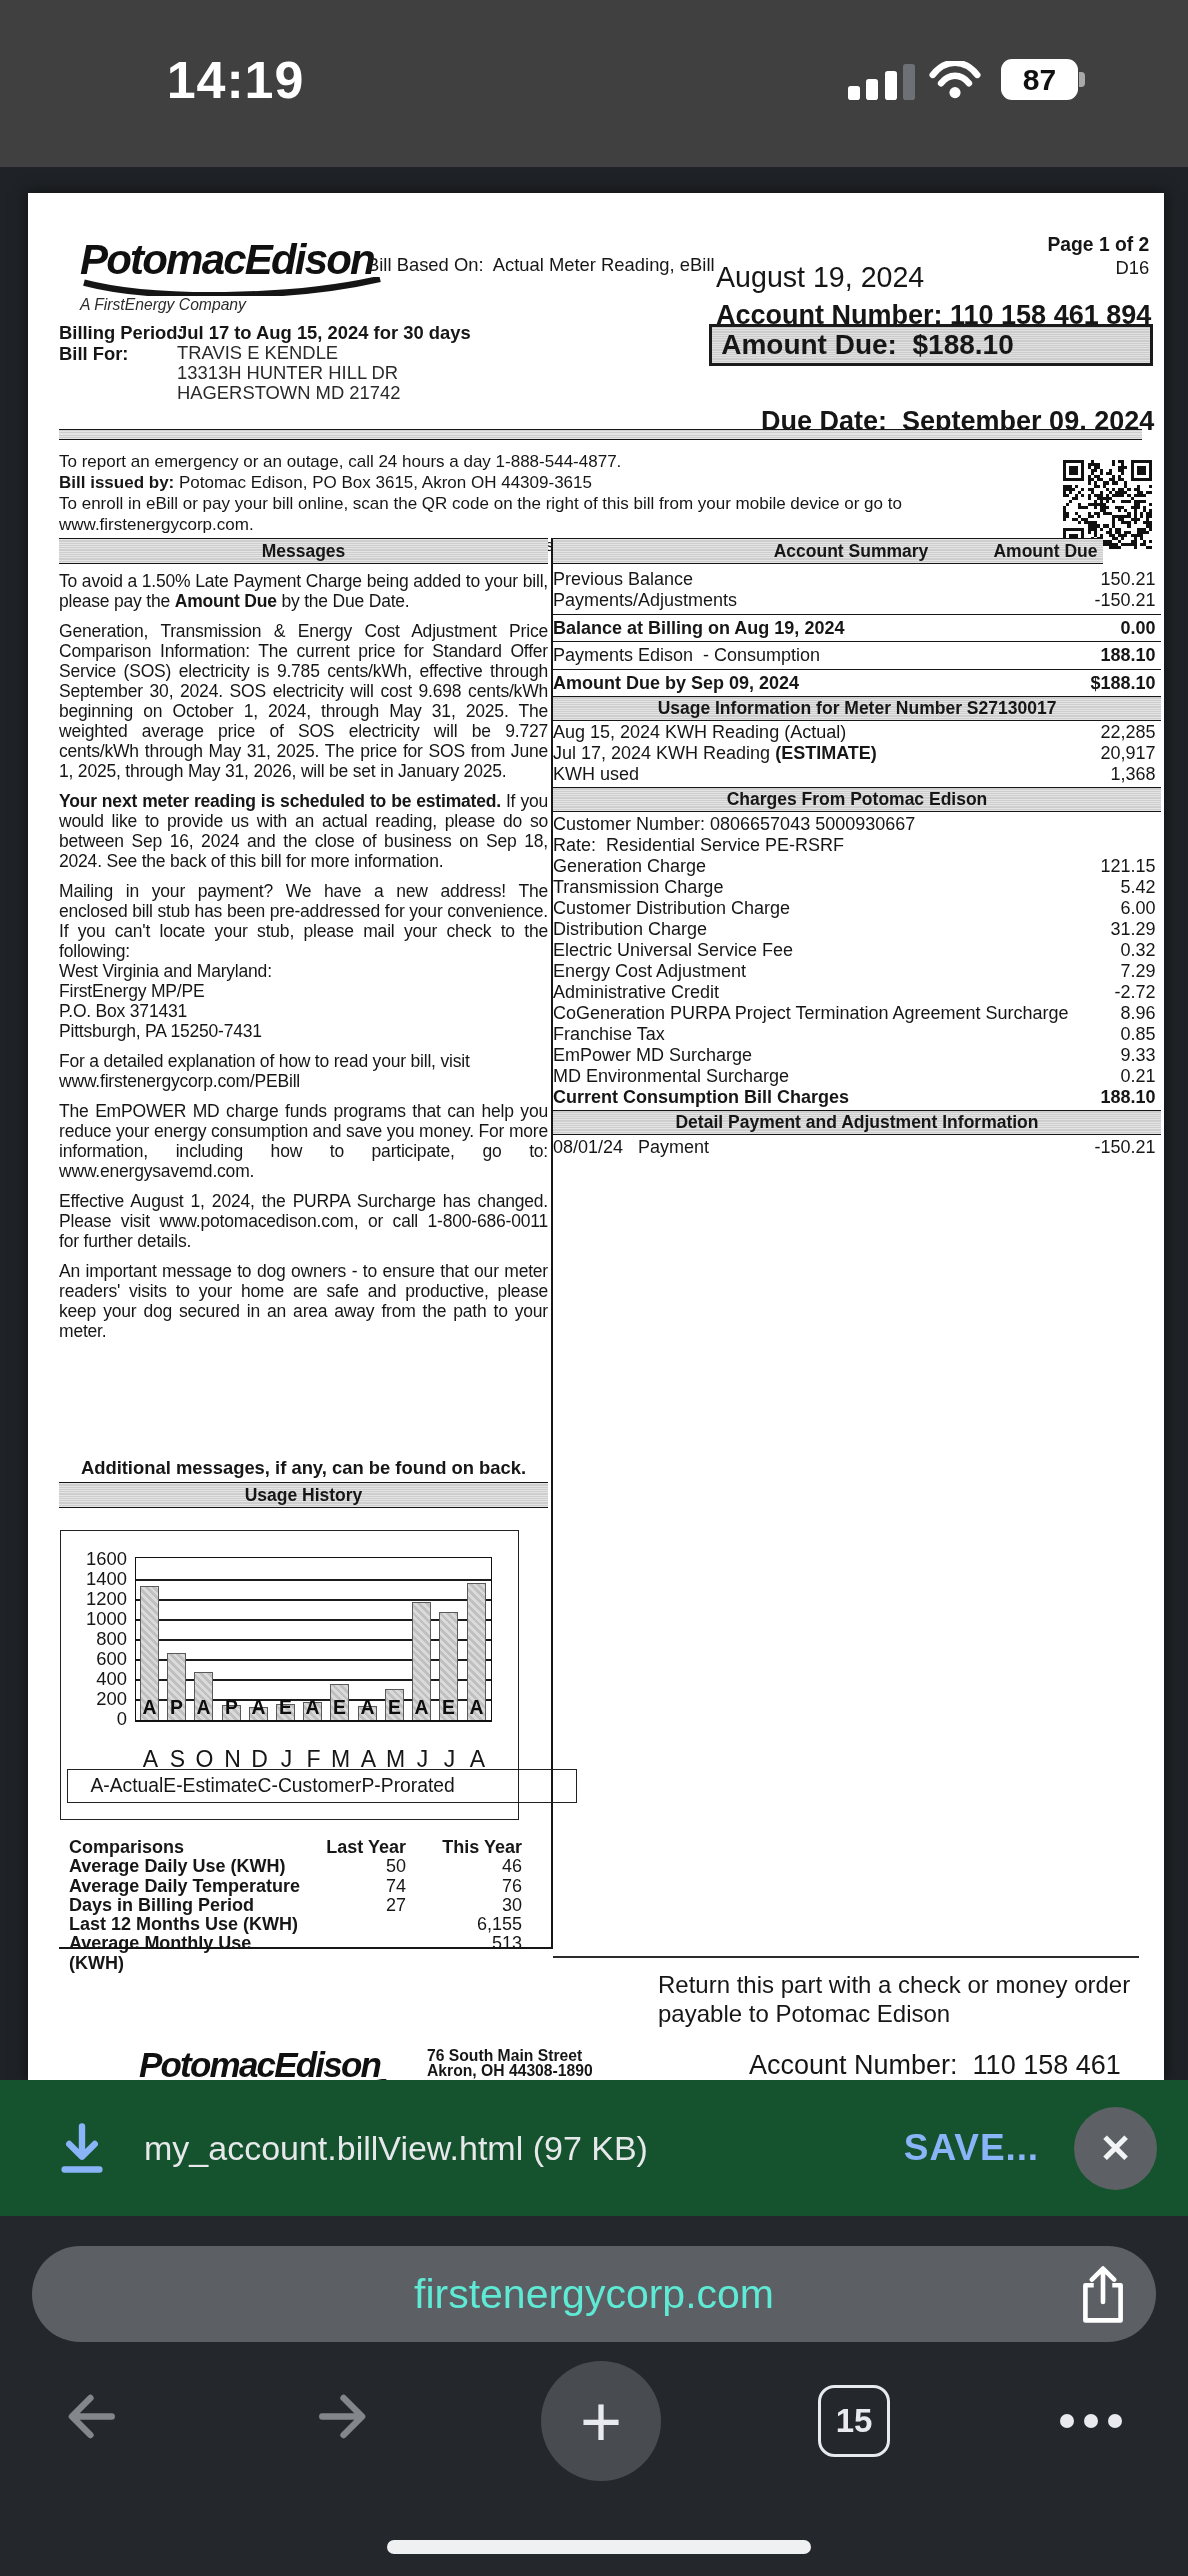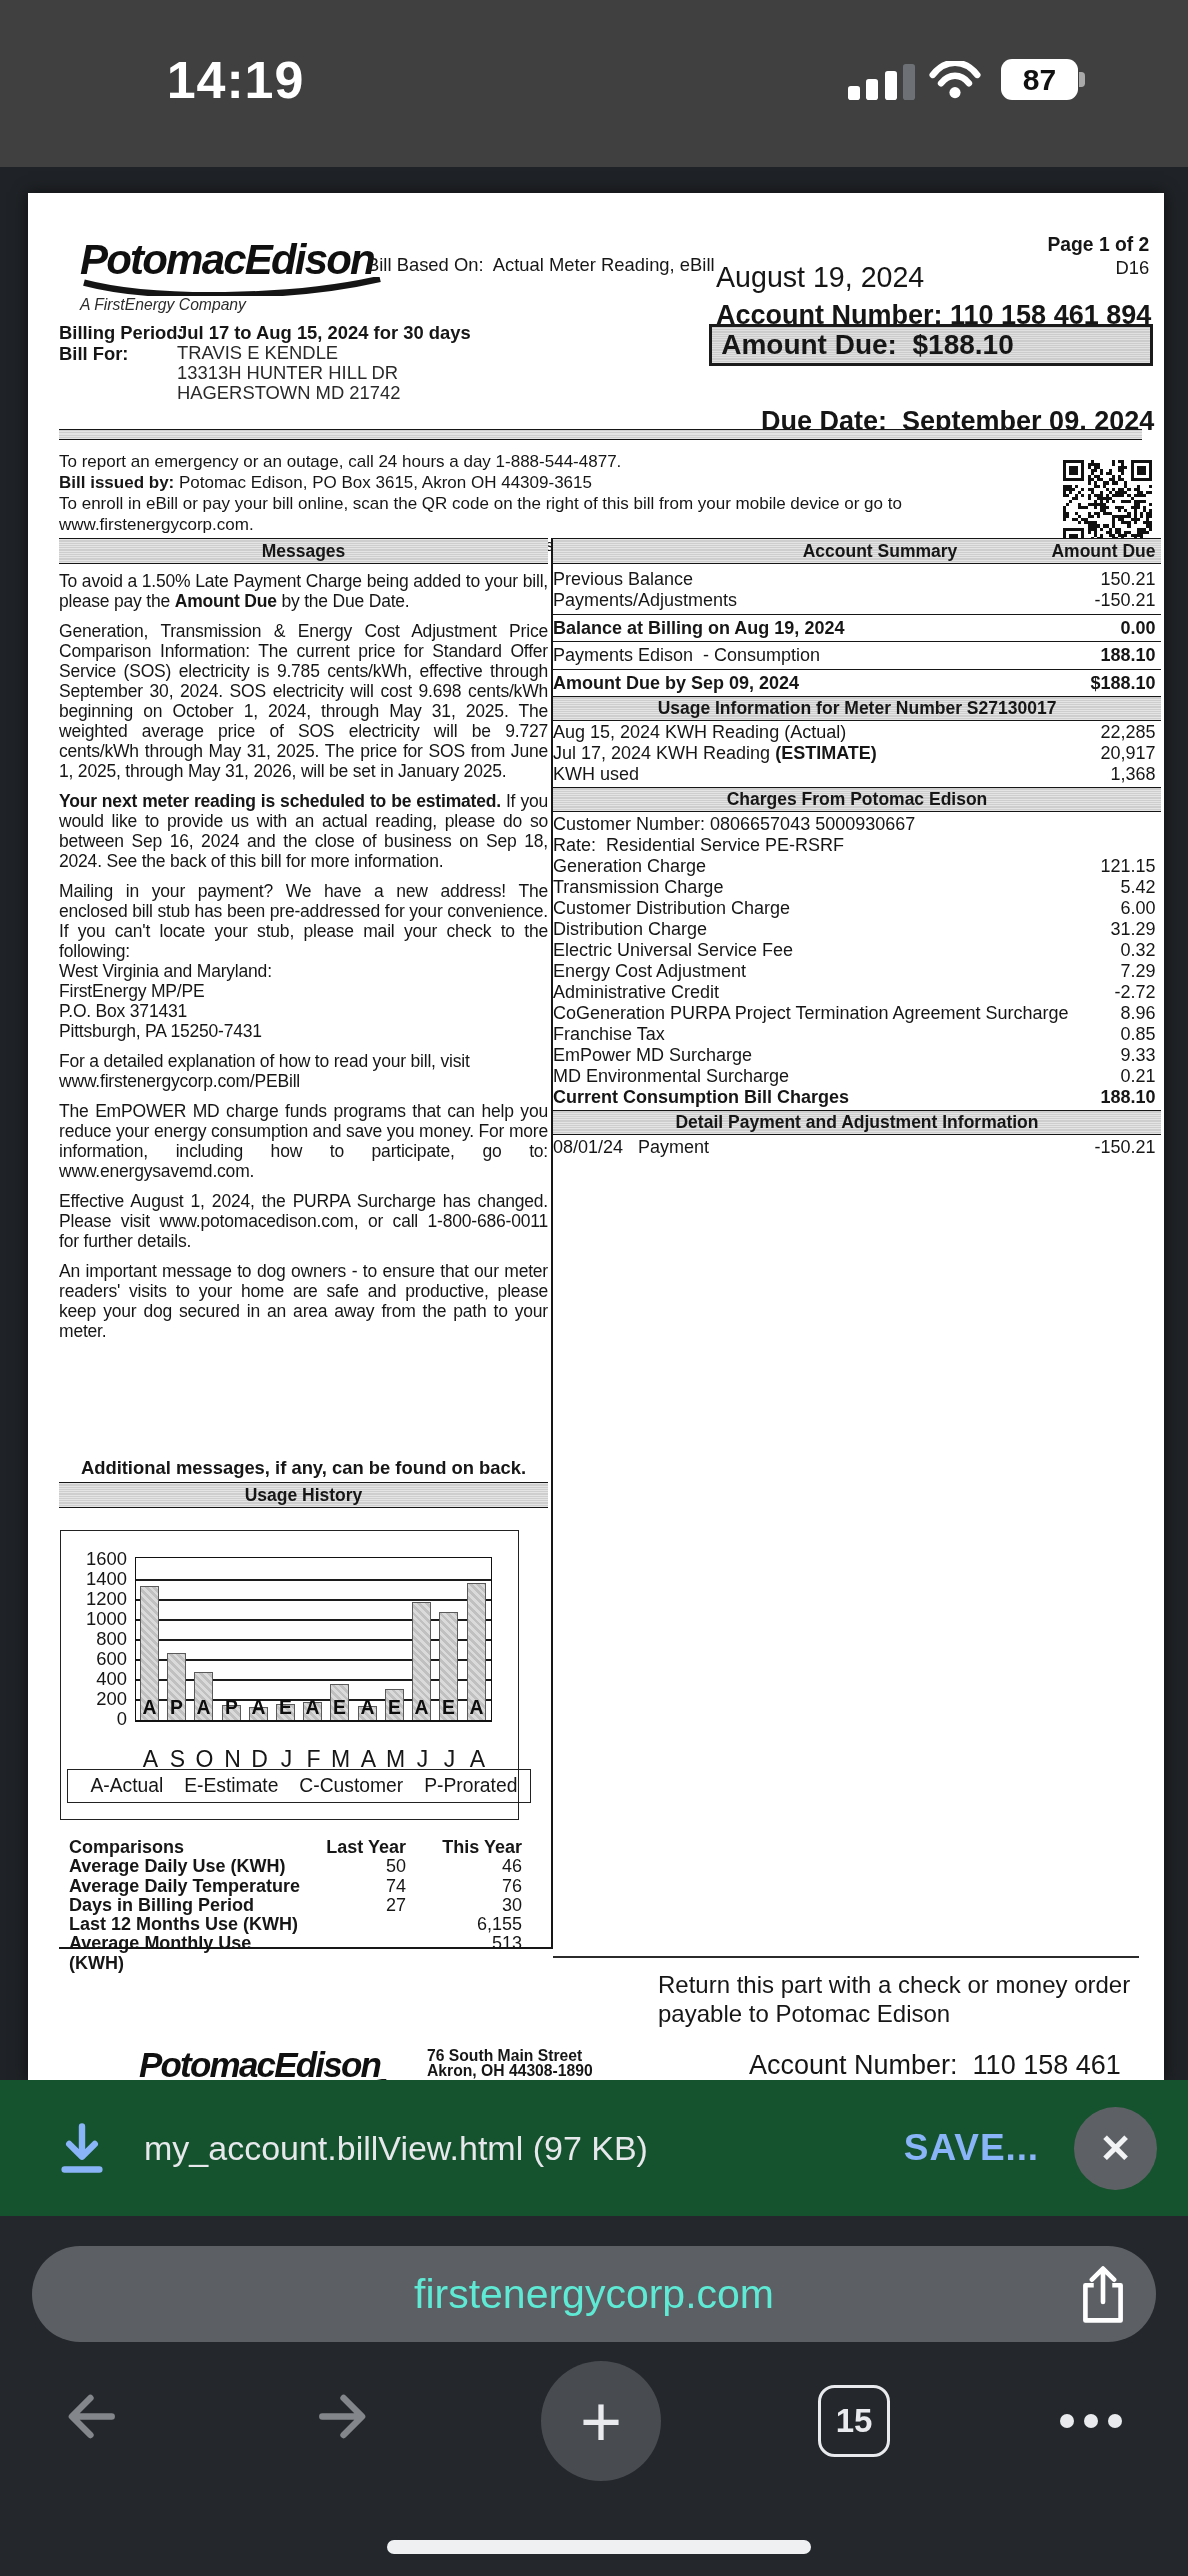--- a/index.html
+++ b/index.html
@@ -58,22 +58,22 @@
   .chart-box { border:1.8px solid #222; }
   .plot { position:absolute; left:74px; top:26px; width:357px; height:165px;
           border:1.8px solid #111; border-bottom:2.8px solid #111; }
   .grid { position:absolute; left:0; right:0; height:1.8px; background:#1c1c1c; }
   .bar { position:absolute; bottom:0; width:19.3px;
          background:repeating-linear-gradient(45deg,#dadada 0 2.8px,#c0c0c0 2.8px 5.5px);
          border:0.9px solid #5a5a5a; border-bottom:none; }
   .code { position:absolute; bottom:0.9px; text-align:center; font-size:19.3px; font-weight:bold; color:#0d0d0d; }
   .ylab { position:absolute; right:9.2px; font-size:18.4px; transform:translateY(-50%); }
   .mon { position:absolute; text-align:center; font-size:23px; }
-  .legend { position:absolute; left:6.4px; top:238px; width:464px; height:34px; border:1.8px solid #222;
-            display:flex; align-items:center; justify-content:space-between; padding:0 13px 0 22px; font-size:19.3px; }
+  .legend { position:absolute; left:6.4px; top:238px; width:510px; height:34px; border:1.8px solid #222;
+            display:flex; align-items:center; justify-content:flex-start; padding:0 13px 0 22px; font-size:19.3px; }
 
   .comp { display:grid; grid-template-columns:234px 103px 116px; font-size:18px; line-height:19.3px; }
   .comp .lab { font-weight:bold; } .comp .num { text-align:right; } .comp .hd { font-weight:bold; text-align:right; }
 
   
   .sheet { position:absolute; left:0; top:2080px; width:1188px; height:496px; background:#24282c; }
   .dlbar { position:absolute; left:0; top:0; width:1188px; height:136px; background:#14532d;
            display:flex; align-items:center; padding:0 31px 0 57px; }
   .fname { margin-left:37px; font-size:34px; color:#e6e8eb; flex:1; }
   .save { font-size:37px; font-weight:bold; color:#8ab4f8; letter-spacing:0.9px; margin-right:35px; }
@@ -470,21 +470,21 @@
         <rect x="2" y="2" width="3" height="3" fill="#111"></rect>
         <rect x="22" y="0" width="7" height="7" fill="#111"></rect>
         <rect x="23" y="1" width="5" height="5" fill="#fff"></rect>
         <rect x="24" y="2" width="3" height="3" fill="#111"></rect>
         <rect x="0" y="22" width="7" height="7" fill="#111"></rect>
         <rect x="1" y="23" width="5" height="5" fill="#fff"></rect>
         <rect x="2" y="24" width="3" height="3" fill="#111"></rect>
       </svg>
 
     <div class="abs hdrbar" style="left:31px; top:345px; width:489px; height:26px;">Messages</div>
-    <div class="abs hdrbar" style="left:525px; top:345px; width:608px; height:26px; position:absolute;padding-left:46px;">
+    <div class="abs hdrbar" style="left:525px; top:345px; width:550px; height:26px; position:absolute;padding-left:46px;">
       <span>Account Summary</span>
       <span style="position:absolute; right:5.5px;">Amount Due</span>
     </div>
 
     <div class="abs divider-v" style="left:523px; top:345px; width:1.8px; height:1411px;"></div>
 
     <div class="abs messages" style="left:31px; top:378px; width:489px;" id="messages">
         <div class="msg just"><span>To avoid a 1.50% Late Payment Charge being added to your bill, please pay the </span><span class="b">Amount Due</span><span> by the Due Date.</span></div>
         <div class="msg just"><span>Generation, Transmission &amp; Energy Cost Adjustment Price Comparison Information: The current price for Standard Offer Service (SOS) electricity is 9.785 cents/kWh, effective through September 30, 2024. SOS electricity will cost 9.698 cents/kWh beginning on October 1, 2024, through May 31, 2025. The weighted average price of SOS electricity will be 9.727 cents/kWh through May 31, 2025. The price for SOS from June 1, 2025, through May 31, 2026, will be set in January 2025.</span></div>
         <div class="msg just"><span class="b">Your next meter reading is scheduled to be estimated.</span><span> If you would like to provide us with an actual reading, please do so between Sep 16, 2024 and the close of business on Sep 18, 2024.  See the back of this bill for more information.</span></div>

